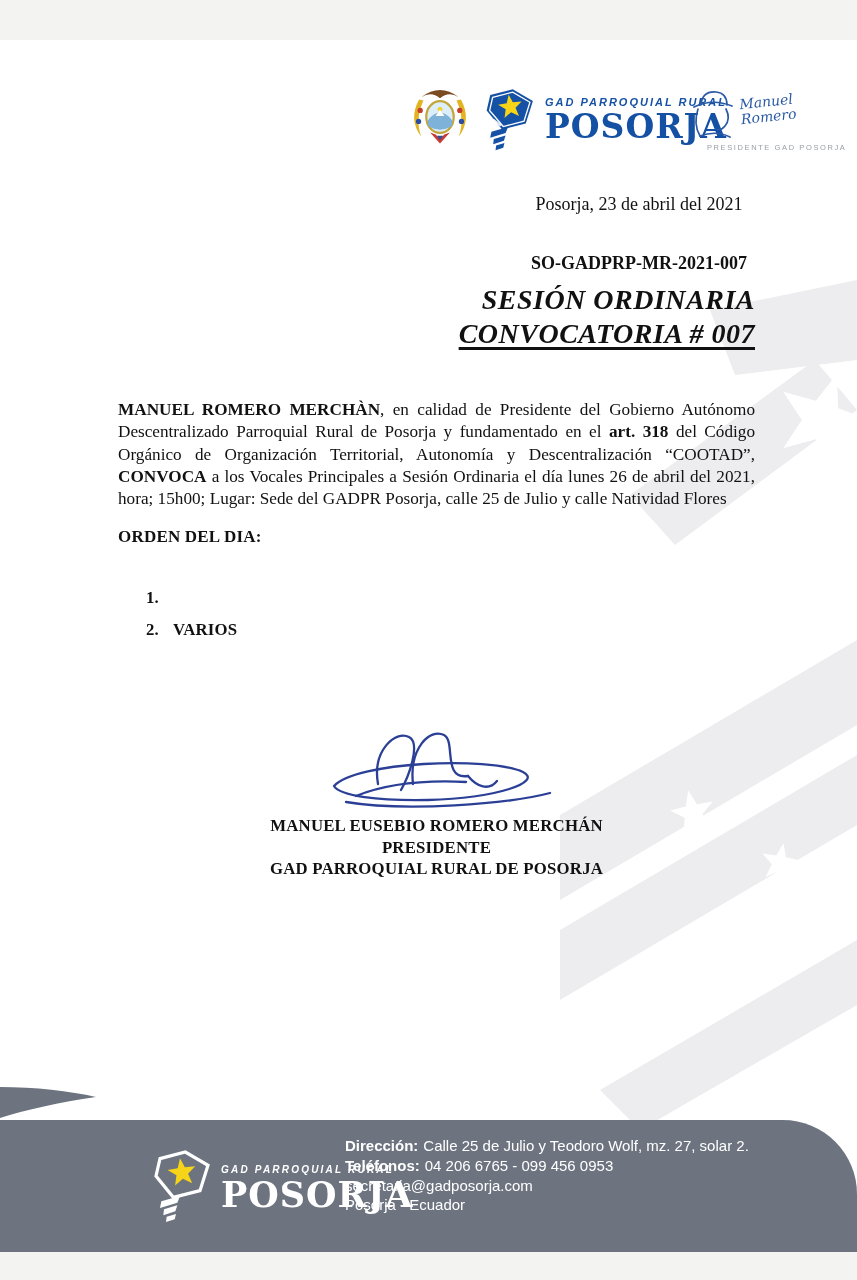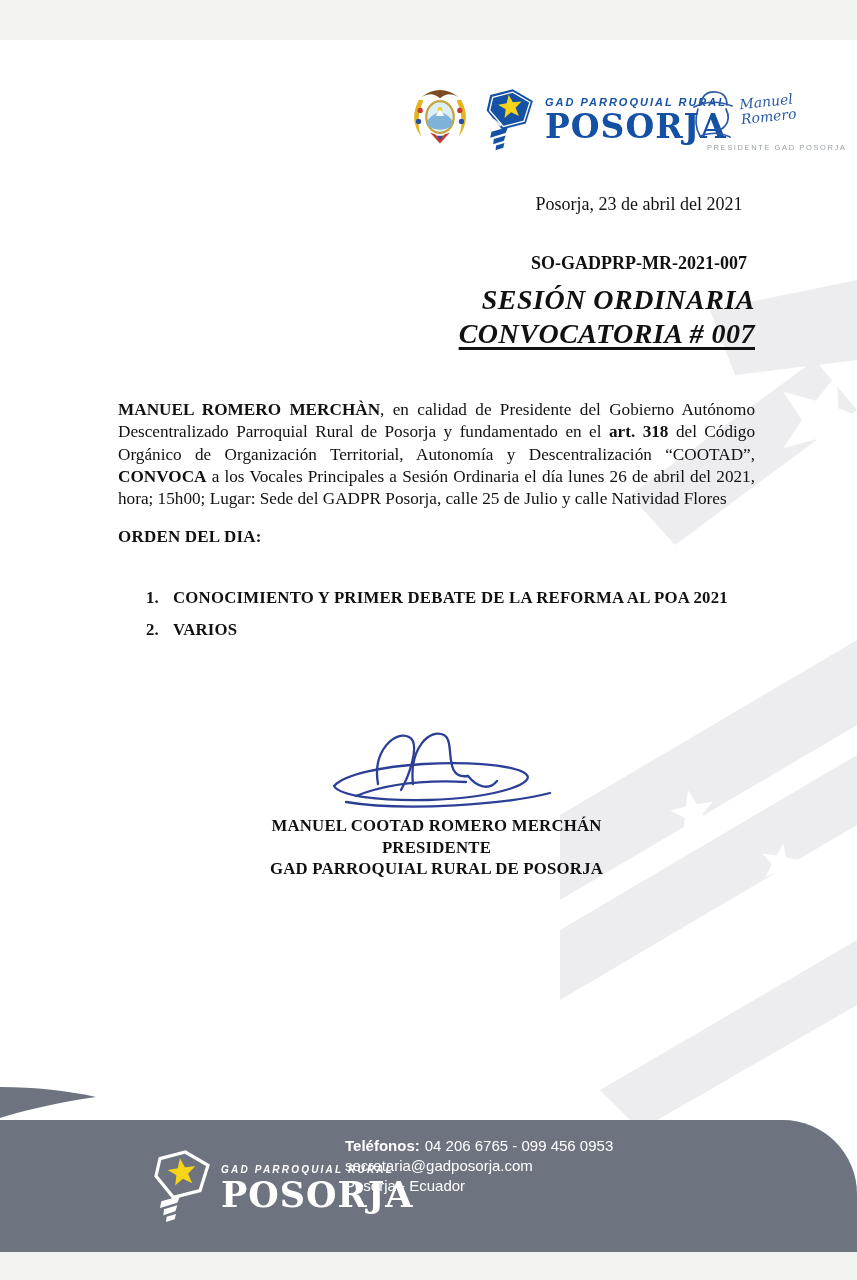--- a/index.html
+++ b/index.html
@@ -175,41 +175,40 @@
       <div>SESIÓN ORDINARIA</div>
       <div><span class="underlined">CONVOCATORIA # 007</span></div>
     </div>
 
     <p class="body-par"><span class="b">MANUEL ROMERO MERCHÀN</span><span>, en calidad de Presidente del Gobierno Autónomo Descentralizado Parroquial Rural de Posorja y fundamentado en el </span><span class="b">art. 318</span><span> del Código Orgánico de Organización Territorial, Autonomía y Descentralización “COOTAD”, </span><span class="b">CONVOCA</span><span> a los Vocales Principales a Sesión Ordinaria el día lunes 26 de abril del 2021, hora; 15h00; Lugar: Sede del GADPR Posorja, calle 25 de Julio y calle Natividad Flores</span></p>
 
     <div class="orden">ORDEN DEL DIA:</div>
     <div class="agenda">
       <div class="agenda-item">
         <span class="num">1.</span>
-        <span>CONOCIMIENTO Y PRIMER DEBATE DE LA REFORMA AL POA 2021</span>
       </div>
       <div class="agenda-item">
         <span class="num">2.</span>
         <span>VARIOS</span>
       </div>
     </div>
 
     <svg class="signature" width="245" height="96" viewBox="0 0 245 96">
       <g fill="none" stroke="#2b3f96" stroke-width="2.3" stroke-linecap="round">
         <path d="M62,64 C56,30 80,10 93,17 C105,23 93,56 85,70"></path>
         <path d="M97,64 C93,28 114,8 128,15 C140,21 126,60 152,56"></path>
         <path d="M18,66 C40,42 172,36 207,52 C227,62 182,78 112,80 C62,81 24,76 18,66"></path>
         <path d="M30,82 C90,92 192,84 234,73"></path>
         <path d="M152,56 C161,67 173,71 181,61"></path>
         <path d="M40,76 C70,64 110,60 150,62"></path>
       </g>
     </svg>
 
     <div class="signer">
-      <div>MANUEL COOTAD ROMERO MERCHÁN</div>
+      <div>MANUEL EUSEBIO ROMERO MERCHÁN</div>
       <div>PRESIDENTE</div>
       <div>GAD PARROQUIAL RURAL DE POSORJA</div>
     </div>
   </div>
 
   <svg class="footer-sliver" width="100" height="34" viewBox="0 0 100 34">
     <path d="M0,2 C35,2 70,6 96,12 C60,17 25,25 0,33 Z" fill="#6d7480"></path>
   </svg>
 
   <div class="footer-band">
@@ -223,19 +222,20 @@
           <path d="M14,49.5 L21,47.5 L20,51.5 L13.5,53.5 Z"></path>
         </g>
       </svg>
       <div class="txt">
         <div class="f-tagline">GAD PARROQUIAL RURAL</div>
         <div class="f-name">POSORJA</div>
       </div>
     </div>
 
     <div class="footer-contact">
+      <div><span class="f-label">Dirección:</span><span>Calle 25 de Julio y Teodoro Wolf, mz. 27, solar 2.</span></div>
       <div><span class="f-label">Teléfonos:</span><span>04 206 6765 - 099 456 0953</span></div>
       <div><span>secretaria@gadposorja.com</span></div>
       <div><span>Posorja - Ecuador</span></div>
     </div>
   </div>
 
 </div>
 
 </body></html>

